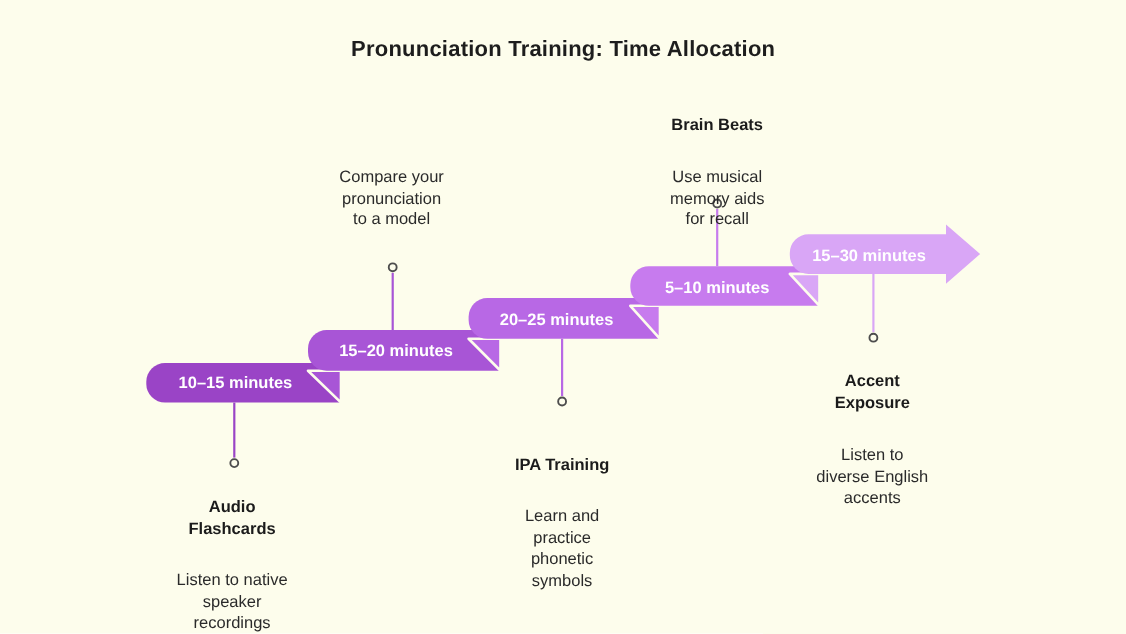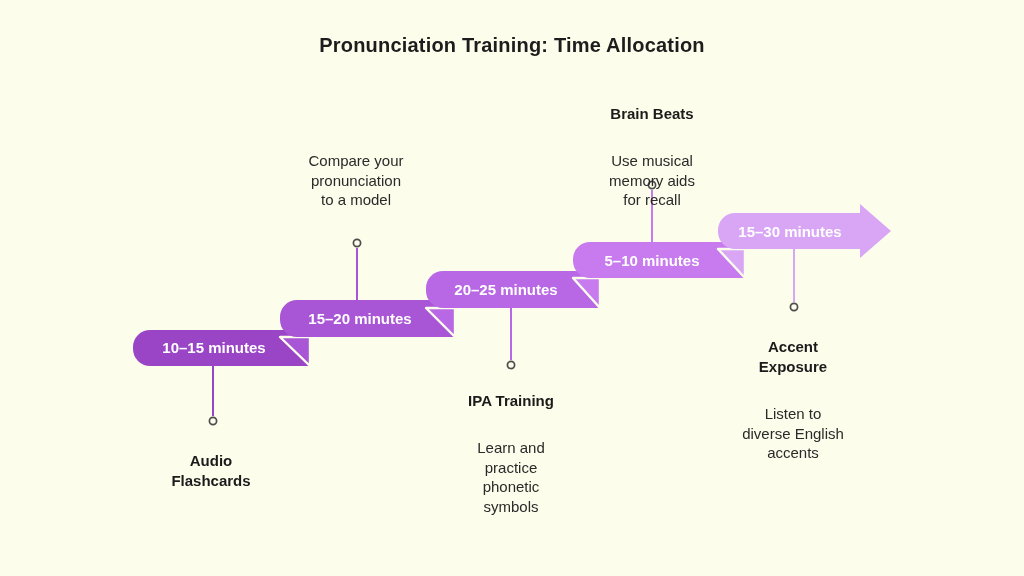--- a/index.html
+++ b/index.html
@@ -91,29 +91,32 @@
     <circle cx="213" cy="421" r="3.6" fill="#FDFDEC" stroke="#4d4d4d" stroke-width="1.7"></circle>
     <circle cx="357" cy="243" r="3.6" fill="#FDFDEC" stroke="#4d4d4d" stroke-width="1.7"></circle>
     <circle cx="511" cy="365" r="3.6" fill="#FDFDEC" stroke="#4d4d4d" stroke-width="1.7"></circle>
     <circle cx="652" cy="185" r="3.6" fill="#FDFDEC" stroke="#4d4d4d" stroke-width="1.7"></circle>
     <circle cx="794" cy="307" r="3.6" fill="#FDFDEC" stroke="#4d4d4d" stroke-width="1.7"></circle>
   </svg>
 
   <div class="label-group" style="left:211px; top:433px; width:140px;">
     <div class="step-name">Audio
 Flashcards</div>
+    <div class="step-desc">Listen to native
+speaker
+recordings</div>
   </div>
 
   <div class="label-group" style="left:356px; top:124px; width:150px;">
     <div class="step-desc">Compare your
 pronunciation
 to a model</div>
   </div>
 
-  <div class="label-group" style="left:511px; top:373px; width:130px;">
+  <div class="label-group" style="left:511px; top:395px; width:130px;">
     <div class="step-name">IPA Training</div>
     <div class="step-desc">Learn and
 practice
 phonetic
 symbols</div>
   </div>
 
   <div class="label-group" style="left:652px; top:86px; width:140px;">
     <div class="step-name">Brain Beats</div>
     <div class="step-desc">Use musical

